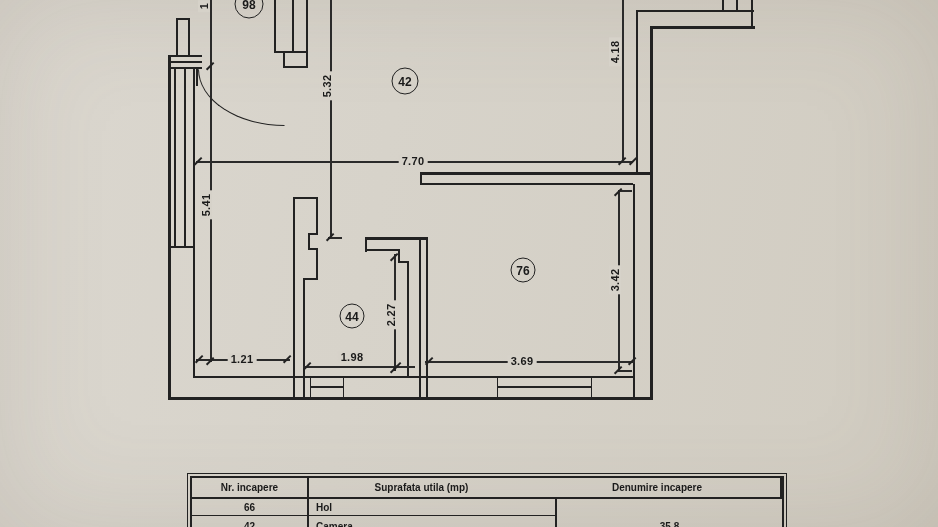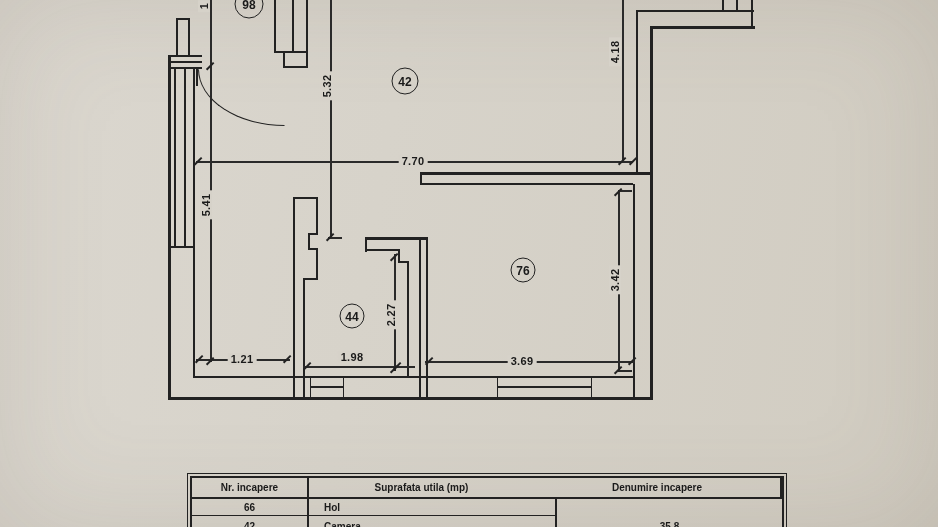--- a/index.html
+++ b/index.html
@@ -28,21 +28,21 @@
   
   #rtable{position:absolute;left:190px;top:476px;width:590px;
       border:2px solid #222;outline:1.2px solid #222;outline-offset:2.5px;
       background:transparent;}
   .trow{display:flex;}
   .tcell{box-sizing:border-box;display:flex;align-items:center;justify-content:center;
       font-size:10px;font-weight:700;}
   .tcell.c1{width:117px;border-right:2px solid #222;}
   .tcell.c2{width:248px;border-right:2px solid #222;}
   .tcell.c3{width:225px;}
-  .tcell.left{justify-content:flex-start;padding-left:15px;}
+  .tcell.left{justify-content:flex-start;padding-left:7px;}
   .thead .tcell{height:21px;border-bottom:2px solid #222;}
   .tr1 .tcell{height:17px;border-bottom:1.6px solid #222;}
   .tr2 .tcell{height:20px;}
 </style>
 </head>
 <body>
 
 <div id="page">
 
   <i class="w" style="left:168px;top:55px;width:3px;height:345px"></i>

